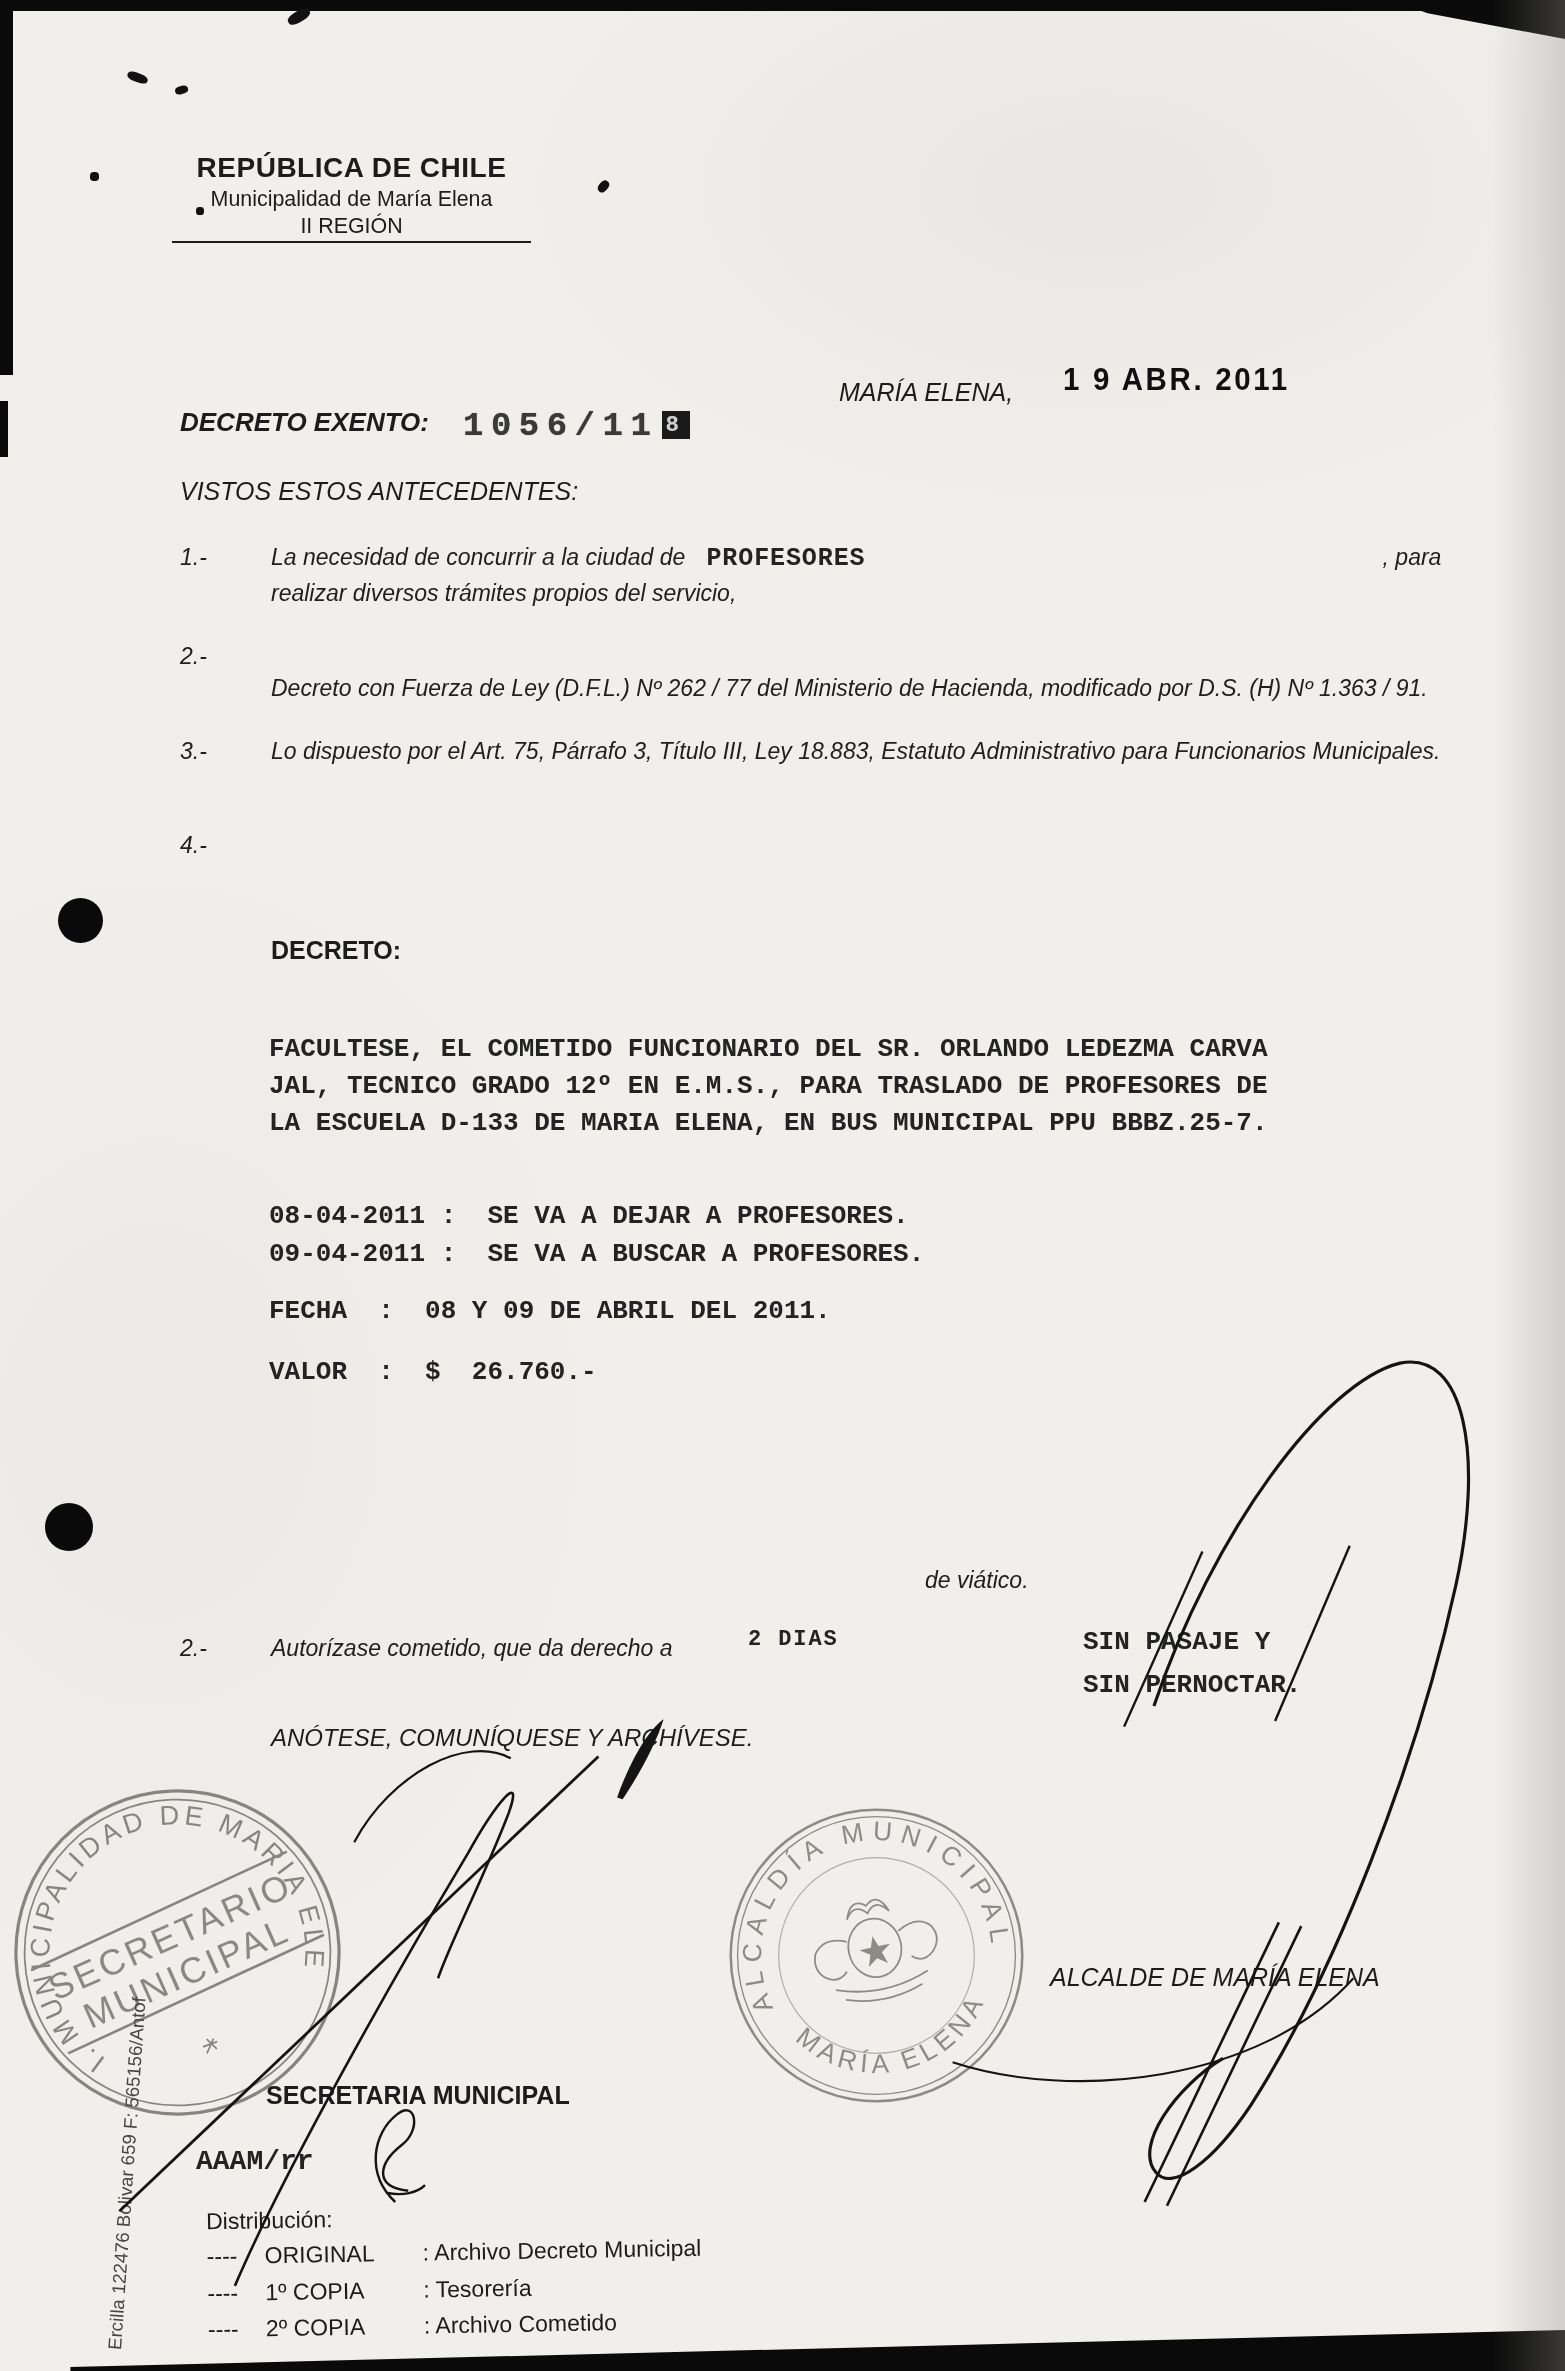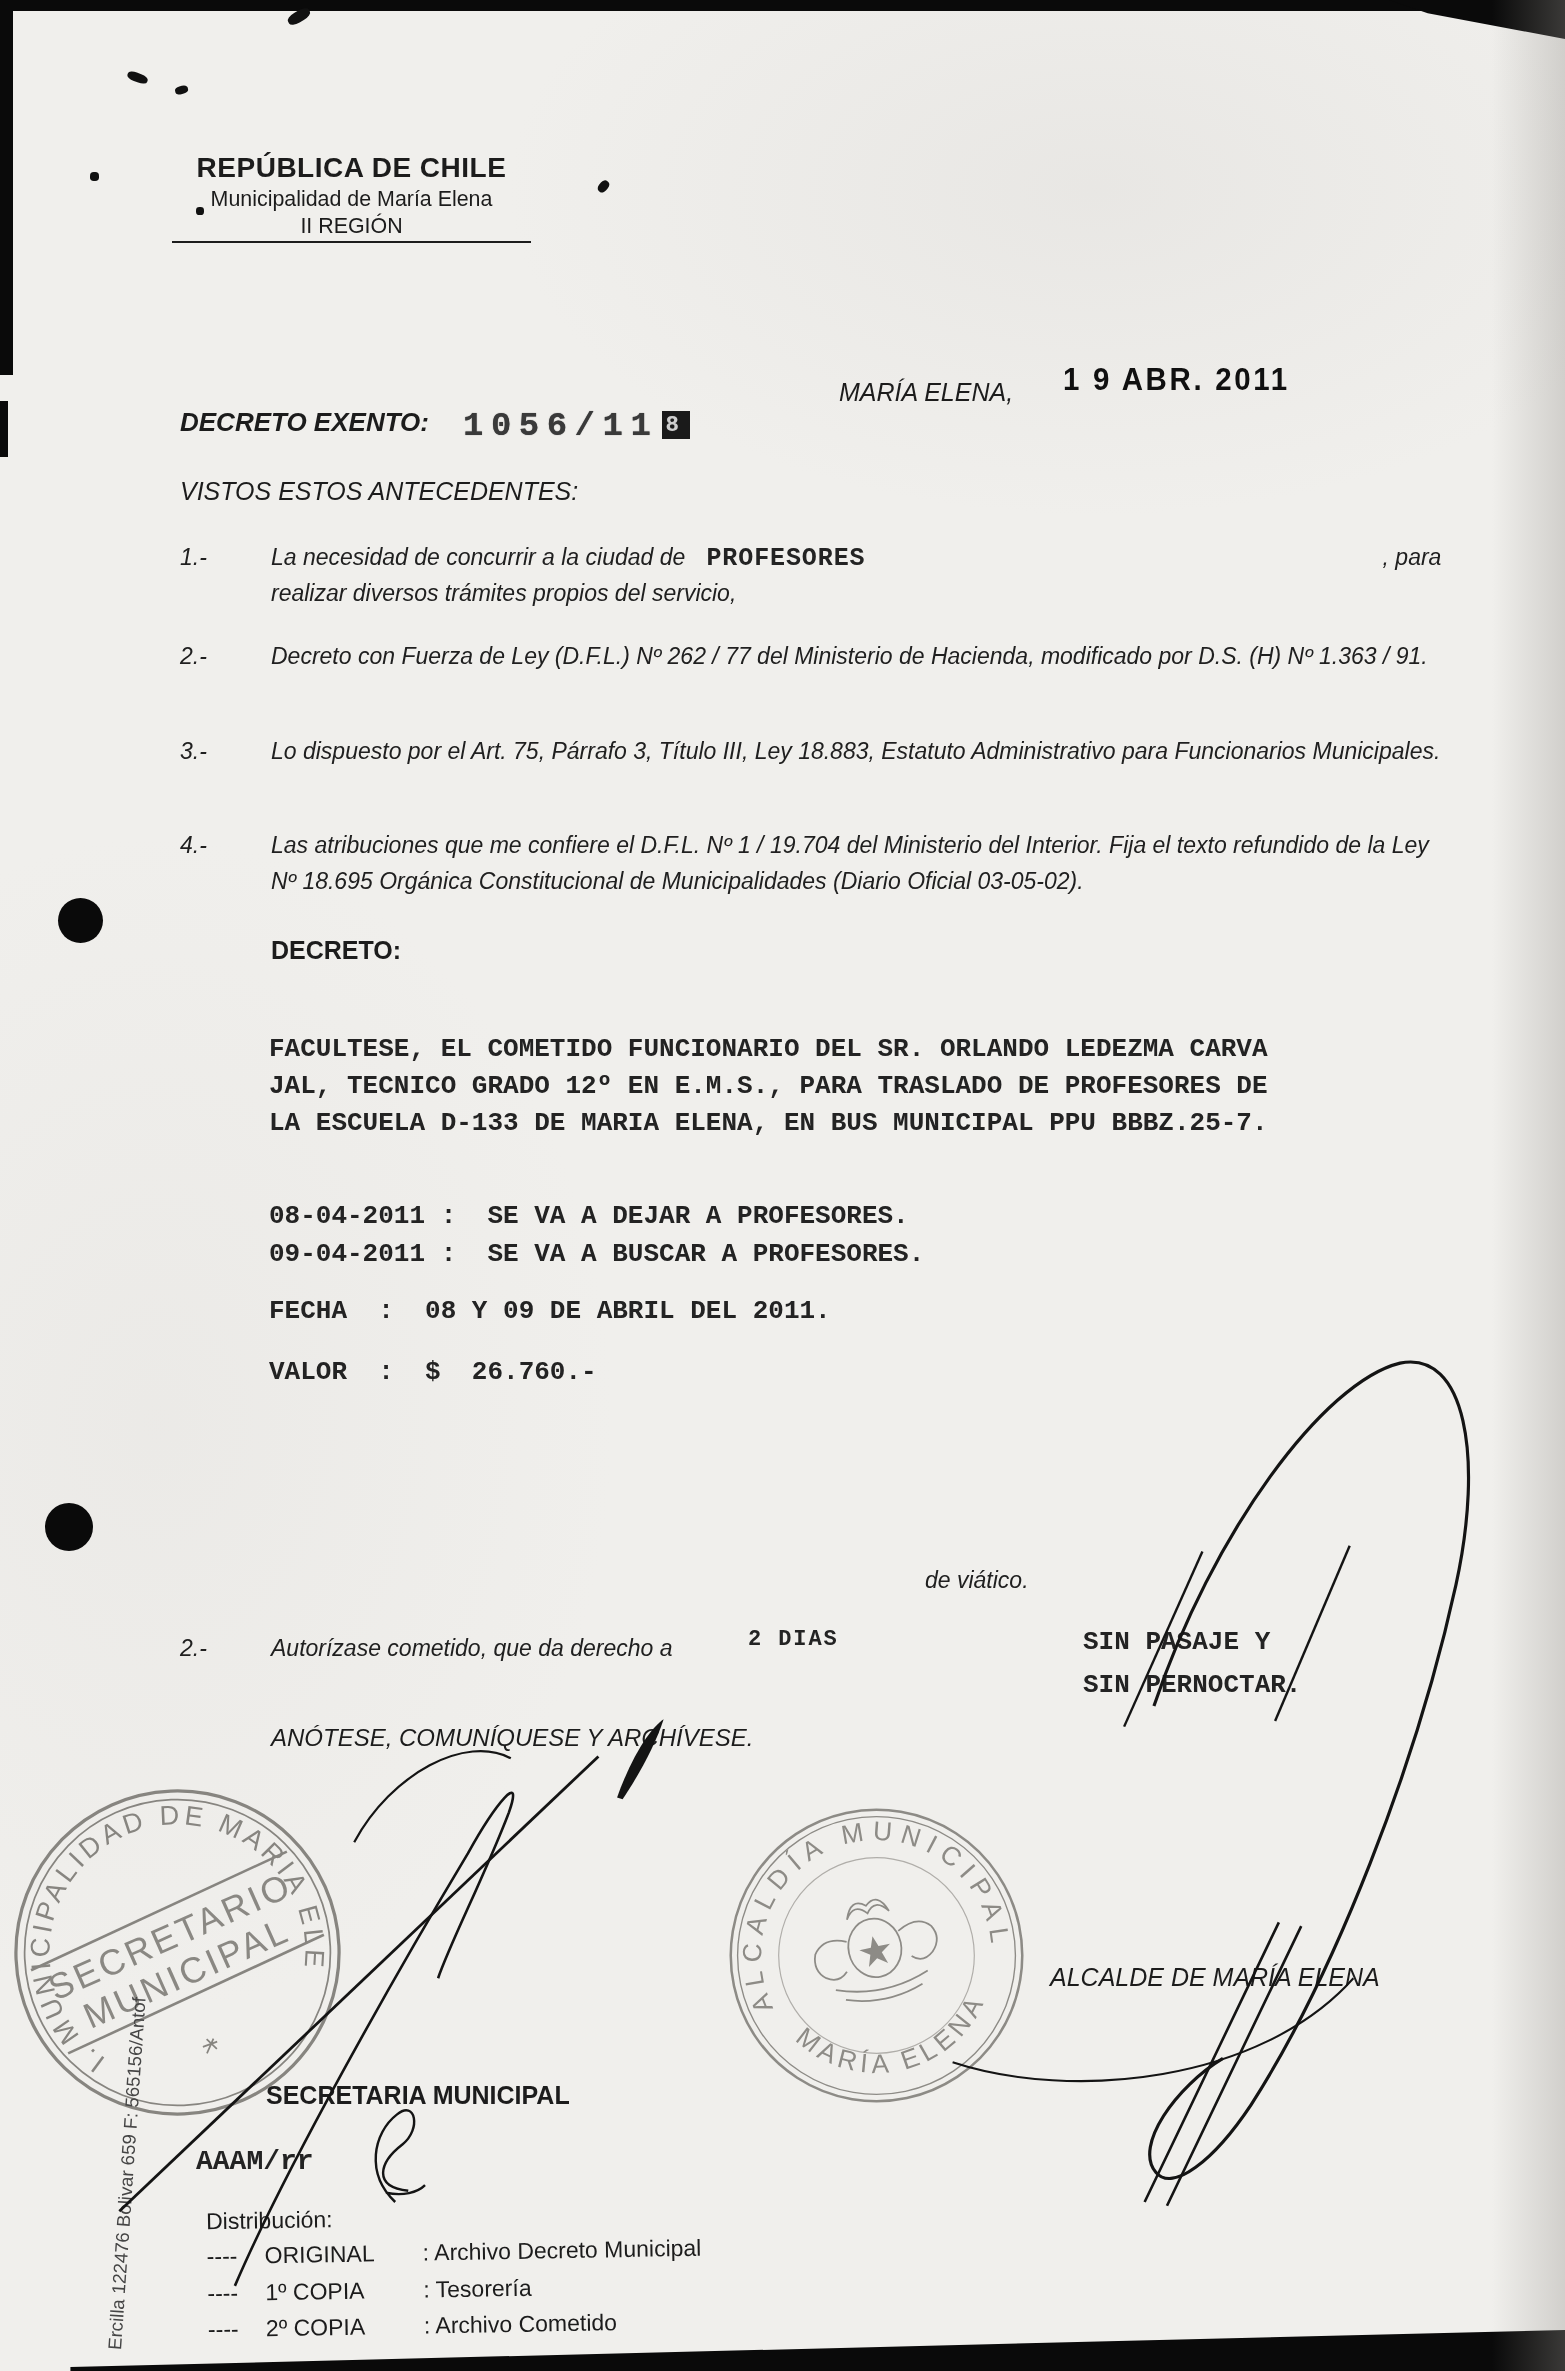--- a/index.html
+++ b/index.html
@@ -48,27 +48,26 @@
   <div class="abs" style="left:271px;top:539px;width:1176px;">
     <div style="position:relative;">
       <span class="body-italic">La necesidad de concurrir a la ciudad de</span>
       <span class="mono" style="font-size:25px;margin-left:17px;letter-spacing:0.9px;">PROFESORES</span>
       <span class="body-italic abs" style="right:5.6px;top:0;">, para</span>
     </div>
     <div class="body-italic">realizar diversos trámites propios del servicio,</div>
   </div>
 
   <div class="abs body-italic" style="left:180px;top:638px;">2.-</div>
-  <div class="abs body-italic" style="left:271px;top:638px;width:1173px;">Decreto con Fuerza de Ley (D.F.L.) Nº 262 / 77 del Ministerio de Hacienda, modificado por D.S. (H) Nº 1.363 / 91.</div>
+  <div class="abs body-italic" style="left:271px;top:670px;width:1173px;">Decreto con Fuerza de Ley (D.F.L.) Nº 262 / 77 del Ministerio de Hacienda, modificado por D.S. (H) Nº 1.363 / 91.</div>
 
   <div class="abs body-italic" style="left:180px;top:733px;">3.-</div>
   <div class="abs body-italic" style="left:271px;top:733px;width:1173px;">Lo dispuesto por el Art. 75, Párrafo 3, Título III, Ley 18.883, Estatuto Administrativo para Funcionarios Municipales.</div>
 
   <div class="abs body-italic" style="left:180px;top:827px;">4.-</div>
-  <div class="abs body-italic" style="left:271px;top:827px;width:1173px;">Las atribuciones que me confiere el D.F.L. Nº 1 / 19.704 del Ministerio del Interior. Fija el texto refundido de la Ley Nº 18.695 Orgánica Constitucional de Municipalidades (Diario Oficial 03-05-02).</div>
 
   <div class="abs bold" style="left:271px;top:936px;font-size:25px;">DECRETO:</div>
 
   <div class="abs mono" style="left:269px;top:1031px;font-size:26px;line-height:37px;">
     <div class="typedline">FACULTESE, EL COMETIDO FUNCIONARIO DEL SR. ORLANDO LEDEZMA CARVA</div>
     <div class="typedline">JAL, TECNICO GRADO 12º EN E.M.S., PARA TRASLADO DE PROFESORES DE</div>
     <div class="typedline">LA ESCUELA D-133 DE MARIA ELENA, EN BUS MUNICIPAL PPU BBBZ.25-7.</div>
   </div>
 
   <div class="abs mono" style="left:269px;top:1197px;font-size:26px;line-height:38px;">

